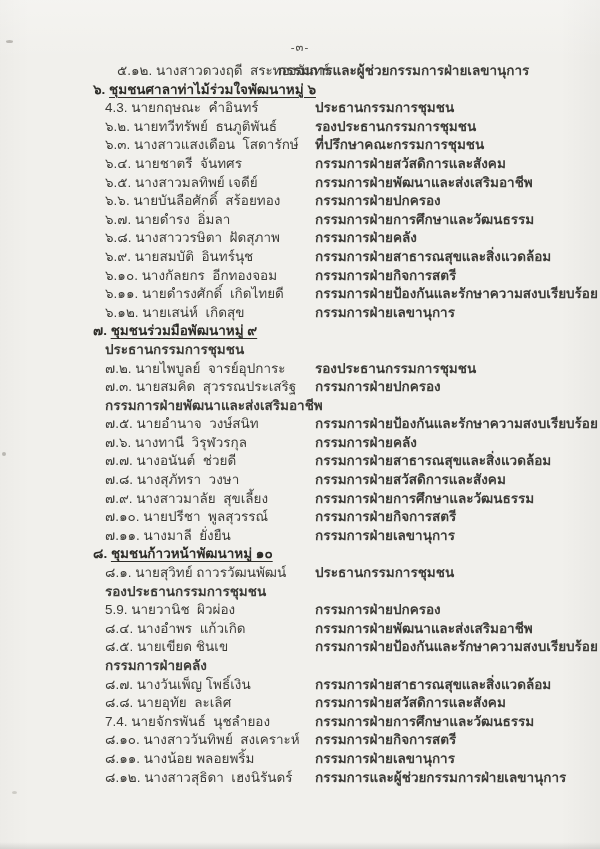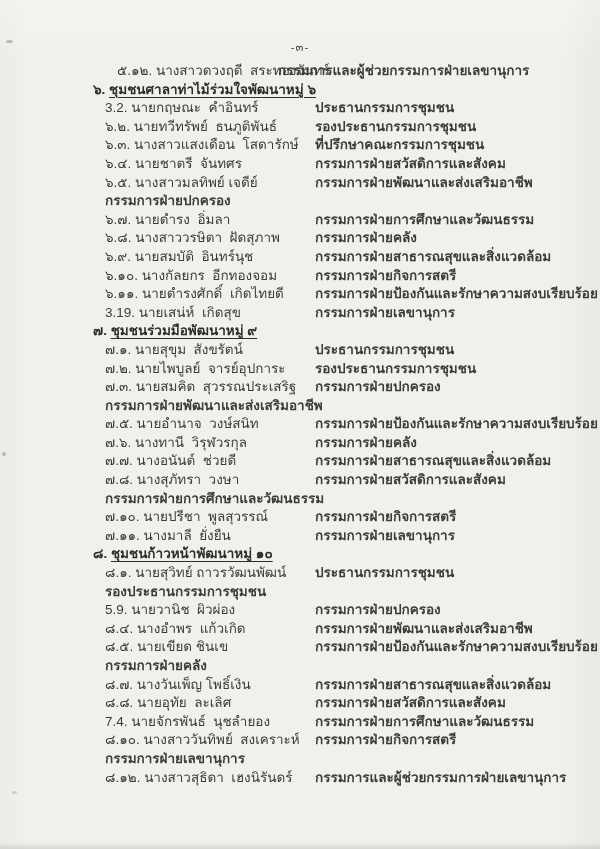--- a/index.html
+++ b/index.html
@@ -88,40 +88,41 @@
   <div class="content" id="content">
       <div class="carryover">
         <div class="row">
           <span class="cell-name">๕.๑๒. นางสาวดวงฤดี  สระทองจันทร์</span>
           <span class="cell-role">กรรมการและผู้ช่วยกรรมการฝ่ายเลขานุการ</span>
         </div>
       </div>
       <div class="section">
         <div class="section-header"><span class="sec-num">๖. </span><span class="sec-title">ชุมชนศาลาท่าไม้ร่วมใจพัฒนาหมู่ ๖</span></div>
         <div class="row">
-          <span class="cell-name">3.2. นายกฤษณะ  คำอินทร์</span>
+          <span class="cell-name">4.3. นายกฤษณะ  คำอินทร์</span>
           <span class="cell-role">ประธานกรรมการชุมชน</span>
         </div>
         <div class="row">
           <span class="cell-name">๖.๒. นายทวีทรัพย์  ธนภูติพันธ์</span>
           <span class="cell-role">รองประธานกรรมการชุมชน</span>
         </div>
         <div class="row">
           <span class="cell-name">๖.๓. นางสาวแสงเดือน  โสดารักษ์</span>
           <span class="cell-role">ที่ปรึกษาคณะกรรมการชุมชน</span>
         </div>
         <div class="row">
           <span class="cell-name">๖.๔. นายชาตรี  จันทศร</span>
           <span class="cell-role">กรรมการฝ่ายสวัสดิการและสังคม</span>
         </div>
         <div class="row">
           <span class="cell-name">๖.๕. นางสาวมลทิพย์ เจดีย์</span>
           <span class="cell-role">กรรมการฝ่ายพัฒนาและส่งเสริมอาชีพ</span>
         </div>
         <div class="row">
+          <span class="cell-name">๖.๖. นายบันลือศักดิ์  สร้อยทอง</span>
           <span class="cell-role">กรรมการฝ่ายปกครอง</span>
         </div>
         <div class="row">
           <span class="cell-name">๖.๗. นายดำรง  อิ่มลา</span>
           <span class="cell-role">กรรมการฝ่ายการศึกษาและวัฒนธรรม</span>
         </div>
         <div class="row">
           <span class="cell-name">๖.๘. นางสาววรษิตา  ฝัดสุภาพ</span>
           <span class="cell-role">กรรมการฝ่ายคลัง</span>
         </div>
@@ -131,28 +132,27 @@
         </div>
         <div class="row">
           <span class="cell-name">๖.๑๐. นางกัลยกร  อีกทองจอม</span>
           <span class="cell-role">กรรมการฝ่ายกิจการสตรี</span>
         </div>
         <div class="row">
           <span class="cell-name">๖.๑๑. นายดำรงศักดิ์  เกิดไทยดี</span>
           <span class="cell-role">กรรมการฝ่ายป้องกันและรักษาความสงบเรียบร้อย</span>
         </div>
         <div class="row">
-          <span class="cell-name">3.19. นายเสน่ห์  เกิดสุข</span>
+          <span class="cell-name">๖.๑๒. นายเสน่ห์  เกิดสุข</span>
           <span class="cell-role">กรรมการฝ่ายเลขานุการ</span>
         </div>
       </div>
       <div class="section">
         <div class="section-header"><span class="sec-num">๗. </span><span class="sec-title">ชุมชนร่วมมือพัฒนาหมู่ ๙</span></div>
         <div class="row">
-          <span class="cell-name">๗.๑. นายสุขุม  สังขรัตน์</span>
           <span class="cell-role">ประธานกรรมการชุมชน</span>
         </div>
         <div class="row">
           <span class="cell-name">๗.๒. นายไพบูลย์  จารย์อุปการะ</span>
           <span class="cell-role">รองประธานกรรมการชุมชน</span>
         </div>
         <div class="row">
           <span class="cell-name">๗.๓. นายสมคิด  สุวรรณประเสริฐ</span>
           <span class="cell-role">กรรมการฝ่ายปกครอง</span>
         </div>
@@ -169,20 +169,21 @@
         </div>
         <div class="row">
           <span class="cell-name">๗.๗. นางอนันต์  ช่วยดี</span>
           <span class="cell-role">กรรมการฝ่ายสาธารณสุขและสิ่งแวดล้อม</span>
         </div>
         <div class="row">
           <span class="cell-name">๗.๘. นางสุภัทรา  วงษา</span>
           <span class="cell-role">กรรมการฝ่ายสวัสดิการและสังคม</span>
         </div>
         <div class="row">
+          <span class="cell-name">๗.๙. นางสาวมาลัย  สุขเลี้ยง</span>
           <span class="cell-role">กรรมการฝ่ายการศึกษาและวัฒนธรรม</span>
         </div>
         <div class="row">
           <span class="cell-name">๗.๑๐. นายปรีชา  พูลสุวรรณ์</span>
           <span class="cell-role">กรรมการฝ่ายกิจการสตรี</span>
         </div>
         <div class="row">
           <span class="cell-name">๗.๑๑. นางมาลี  ยั่งยืน</span>
           <span class="cell-role">กรรมการฝ่ายเลขานุการ</span>
         </div>
@@ -221,20 +222,21 @@
         </div>
         <div class="row">
           <span class="cell-name">7.4. นายจักรพันธ์  นุชลำยอง</span>
           <span class="cell-role">กรรมการฝ่ายการศึกษาและวัฒนธรรม</span>
         </div>
         <div class="row">
           <span class="cell-name">๘.๑๐. นางสาววันทิพย์  สงเคราะห์</span>
           <span class="cell-role">กรรมการฝ่ายกิจการสตรี</span>
         </div>
         <div class="row">
+          <span class="cell-name">๘.๑๑. นางน้อย พลอยพริ้ม</span>
           <span class="cell-role">กรรมการฝ่ายเลขานุการ</span>
         </div>
         <div class="row">
           <span class="cell-name">๘.๑๒. นางสาวสุธิดา  เฮงนิรันดร์</span>
           <span class="cell-role">กรรมการและผู้ช่วยกรรมการฝ่ายเลขานุการ</span>
         </div>
       </div>
     </div>
   <div class="scan-speck speck-1"></div>
   <div class="scan-speck speck-2"></div>

